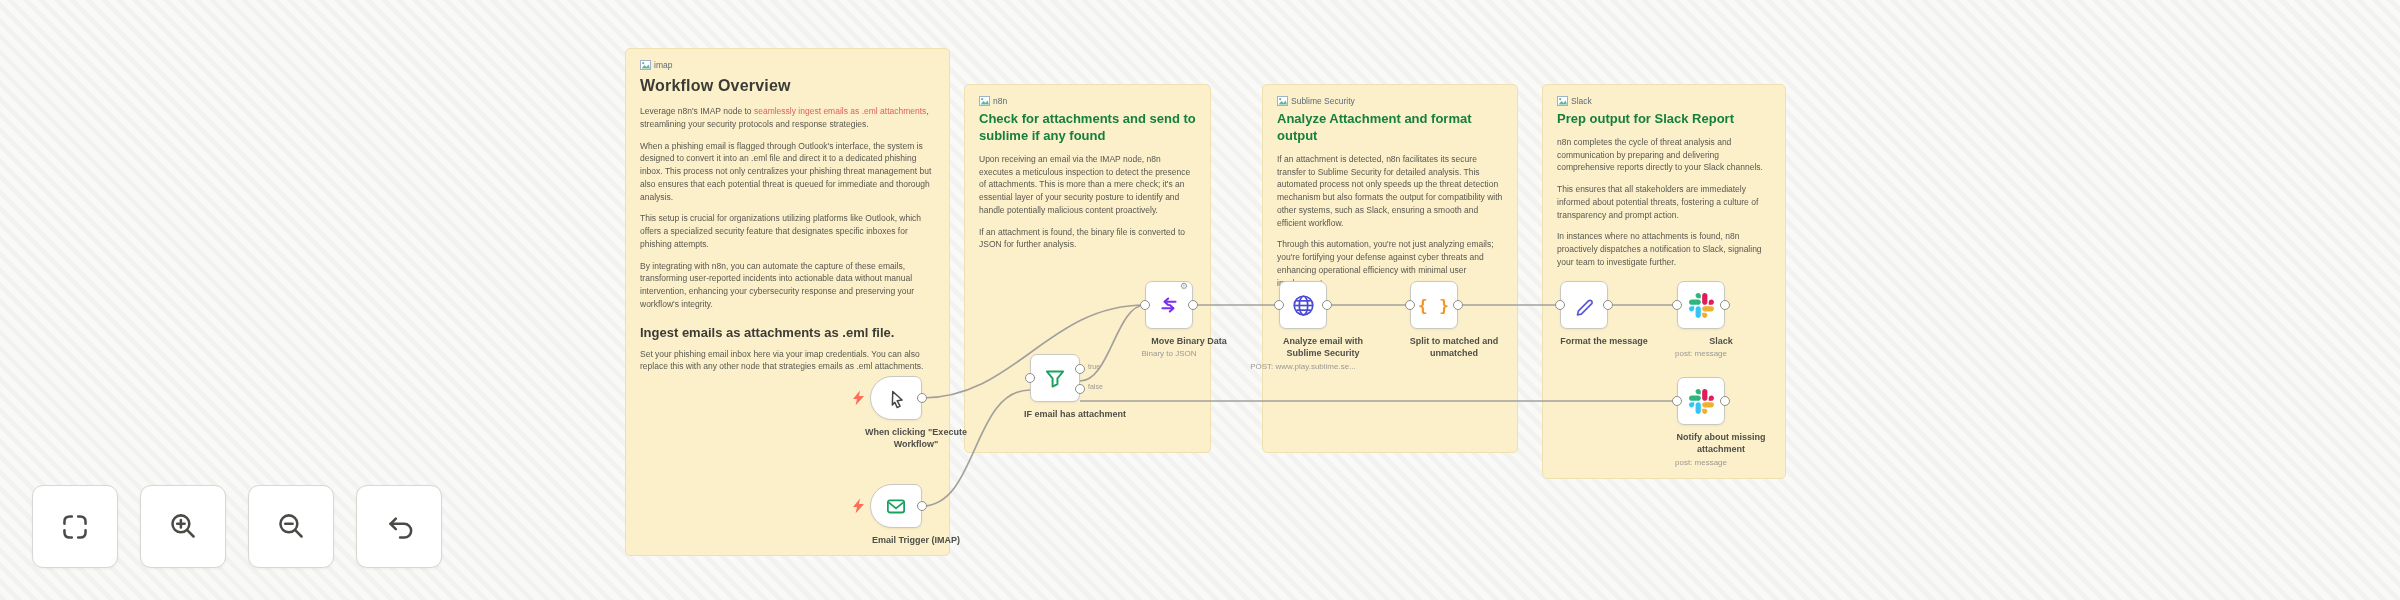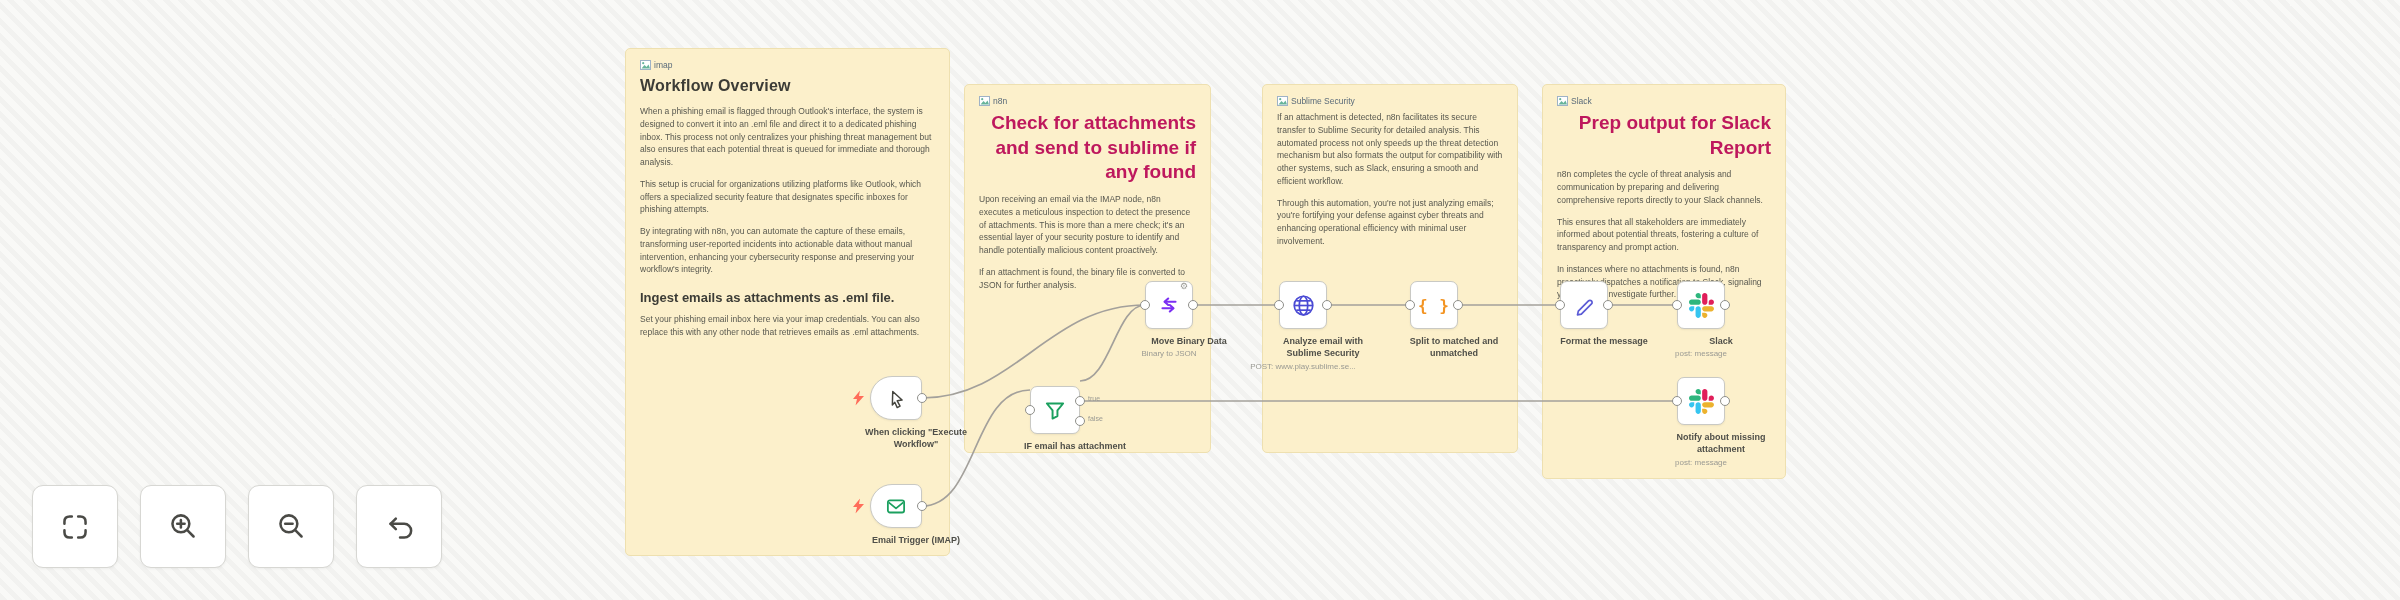--- a/index.html
+++ b/index.html
@@ -12,21 +12,21 @@
   .canvas{position:absolute;inset:0;}
   
   .note{
     position:absolute;background:#fcf0cb;border:1px solid #eee0b0;border-radius:5px;
     box-sizing:border-box;padding:10px 14px;color:#58584f;z-index:1;
   }
   .note .icon-row{display:flex;align-items:center;gap:3px;height:12px;margin-bottom:4px;}
   .note .alt{font-size:8.5px;color:#5a6b7a;}
   .note h1{margin:6px 0 10px 0;font-size:16px;color:#3c3c36;letter-spacing:.2px;}
   .note h2{margin:14px 0 8px 0;font-size:13px;color:#3c3c36;}
-  .note h3{margin:4px 0 8px 0;font-size:19px;line-height:1.3;color:#be185d;text-align:right;}
+  .note h3{margin:4px 0 8px 0;font-size:13px;line-height:1.3;color:#15803d;}
   .note p{margin:0 0 9px 0;font-size:8.5px;line-height:1.5;}
   .note .code{color:#e25d5d;}
   
   svg.wires{position:absolute;left:0;top:0;z-index:2;pointer-events:none;}
   
   .node{position:absolute;z-index:3;}
   .nbox{
     position:relative;background:#fff;border:1.6px solid #c9c9c4;border-radius:7px;
     box-sizing:border-box;display:flex;align-items:center;justify-content:center;
     box-shadow:0 1px 2px rgba(60,60,50,.08);
@@ -65,25 +65,26 @@
   <div class="note" style="left:625px;top:48px;width:325px;height:508px;">
     <div class="icon-row">
       <svg width="11" height="10" viewBox="0 0 11 10">
           <rect x="0.5" y="0.5" width="10" height="9" fill="#fff" stroke="#9fb2c6"></rect>
           <circle cx="3.2" cy="3.2" r="1.1" fill="#67b39a"></circle>
           <path d="M1.5 8.5 L4.5 5 L6.5 7 L8.5 4.5 L10 8.5 Z" fill="#67b39a"></path>
         </svg>
       <span class="alt">imap</span>
     </div>
     <h1>Workflow Overview</h1>
+    <p><span>Leverage n8n's IMAP node to </span><span class="code">seamlessly ingest emails as .eml attachments</span><span>, streamlining your security protocols and response strategies.</span></p>
     <p>When a phishing email is flagged through Outlook's interface, the system is designed to convert it into an .eml file and direct it to a dedicated phishing inbox. This process not only centralizes your phishing threat management but also ensures that each potential threat is queued for immediate and thorough analysis.</p>
     <p>This setup is crucial for organizations utilizing platforms like Outlook, which offers a specialized security feature that designates specific inboxes for phishing attempts.</p>
     <p>By integrating with n8n, you can automate the capture of these emails, transforming user-reported incidents into actionable data without manual intervention, enhancing your cybersecurity response and preserving your workflow's integrity.</p>
     <h2>Ingest emails as attachments as .eml file.</h2>
-    <p>Set your phishing email inbox here via your imap credentials. You can also replace this with any other node that retrieves emails as .eml attachments.</p>
+    <p>Set your phishing email inbox here via your imap credentials. You can also replace this with any other node that strategies emails as .eml attachments.</p>
   </div>
 
   <div class="note" style="left:964px;top:84px;width:247px;height:369px;">
     <div class="icon-row">
       <svg width="11" height="10" viewBox="0 0 11 10">
           <rect x="0.5" y="0.5" width="10" height="9" fill="#fff" stroke="#9fb2c6"></rect>
           <circle cx="3.2" cy="3.2" r="1.1" fill="#67b39a"></circle>
           <path d="M1.5 8.5 L4.5 5 L6.5 7 L8.5 4.5 L10 8.5 Z" fill="#67b39a"></path>
         </svg>
       <span class="alt">n8n</span>
@@ -95,20 +96,21 @@
 
   <div class="note" style="left:1262px;top:84px;width:256px;height:369px;">
     <div class="icon-row">
       <svg width="11" height="10" viewBox="0 0 11 10">
           <rect x="0.5" y="0.5" width="10" height="9" fill="#fff" stroke="#9fb2c6"></rect>
           <circle cx="3.2" cy="3.2" r="1.1" fill="#67b39a"></circle>
           <path d="M1.5 8.5 L4.5 5 L6.5 7 L8.5 4.5 L10 8.5 Z" fill="#67b39a"></path>
         </svg>
       <span class="alt">Sublime Security</span>
     </div>
+    <h3>Analyze Attachment and format output</h3>
     <p>If an attachment is detected, n8n facilitates its secure transfer to Sublime Security for detailed analysis. This automated process not only speeds up the threat detection mechanism but also formats the output for compatibility with other systems, such as Slack, ensuring a smooth and efficient workflow.</p>
     <p>Through this automation, you're not just analyzing emails; you're fortifying your defense against cyber threats and enhancing operational efficiency with minimal user involvement.</p>
   </div>
 
   <div class="note" style="left:1542px;top:84px;width:244px;height:395px;">
     <div class="icon-row">
       <svg width="11" height="10" viewBox="0 0 11 10">
           <rect x="0.5" y="0.5" width="10" height="9" fill="#fff" stroke="#9fb2c6"></rect>
           <circle cx="3.2" cy="3.2" r="1.1" fill="#67b39a"></circle>
           <path d="M1.5 8.5 L4.5 5 L6.5 7 L8.5 4.5 L10 8.5 Z" fill="#67b39a"></path>
@@ -154,21 +156,21 @@
     <div class="nbox" style="width:52px;height:44px;">
       <svg width="26" height="26" viewBox="0 0 32 32">
           <rect x="6" y="9" width="20" height="15" rx="2.5" fill="none" stroke="#1ba05f" stroke-width="2.2"></rect>
           <path d="M7 11.5 L16 19 L25 11.5" fill="none" stroke="#1ba05f" stroke-width="2.2" stroke-linejoin="round"></path>
         </svg>
       <span class="port out"></span>
     </div>
     <div class="nlabel" style="width:120px;">Email Trigger (IMAP)</div>
   </div>
 
-  <div class="node" style="left:1030px;top:386px;">
+  <div class="node" style="left:1030px;top:354px;">
     <div class="nbox" style="width:50px;height:48px;">
       <svg width="26" height="26" viewBox="0 0 32 32">
           <path d="M6 8 H26 L19 16.5 V23.5 L13 26.5 V16.5 Z" fill="none" stroke="#1ba05f" stroke-width="2.4" stroke-linejoin="round"></path>
         </svg>
       <span class="port in"></span>
       <span class="port out-a port"></span>
       <span class="port out-b port"></span>
     </div>
     <span class="portlabel" style="left:58px;top:9px;">true</span>
     <span class="portlabel" style="left:58px;top:29px;">false</span>

